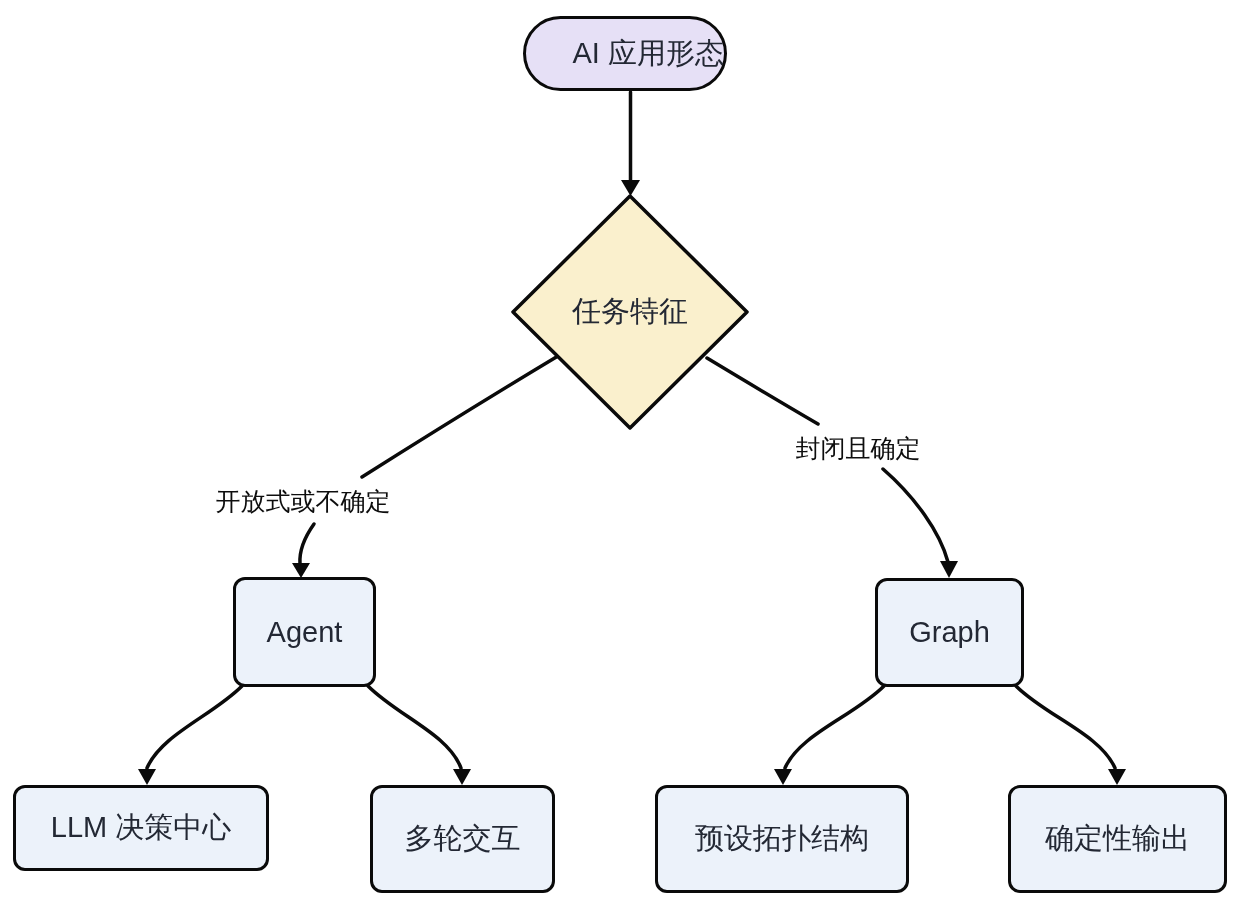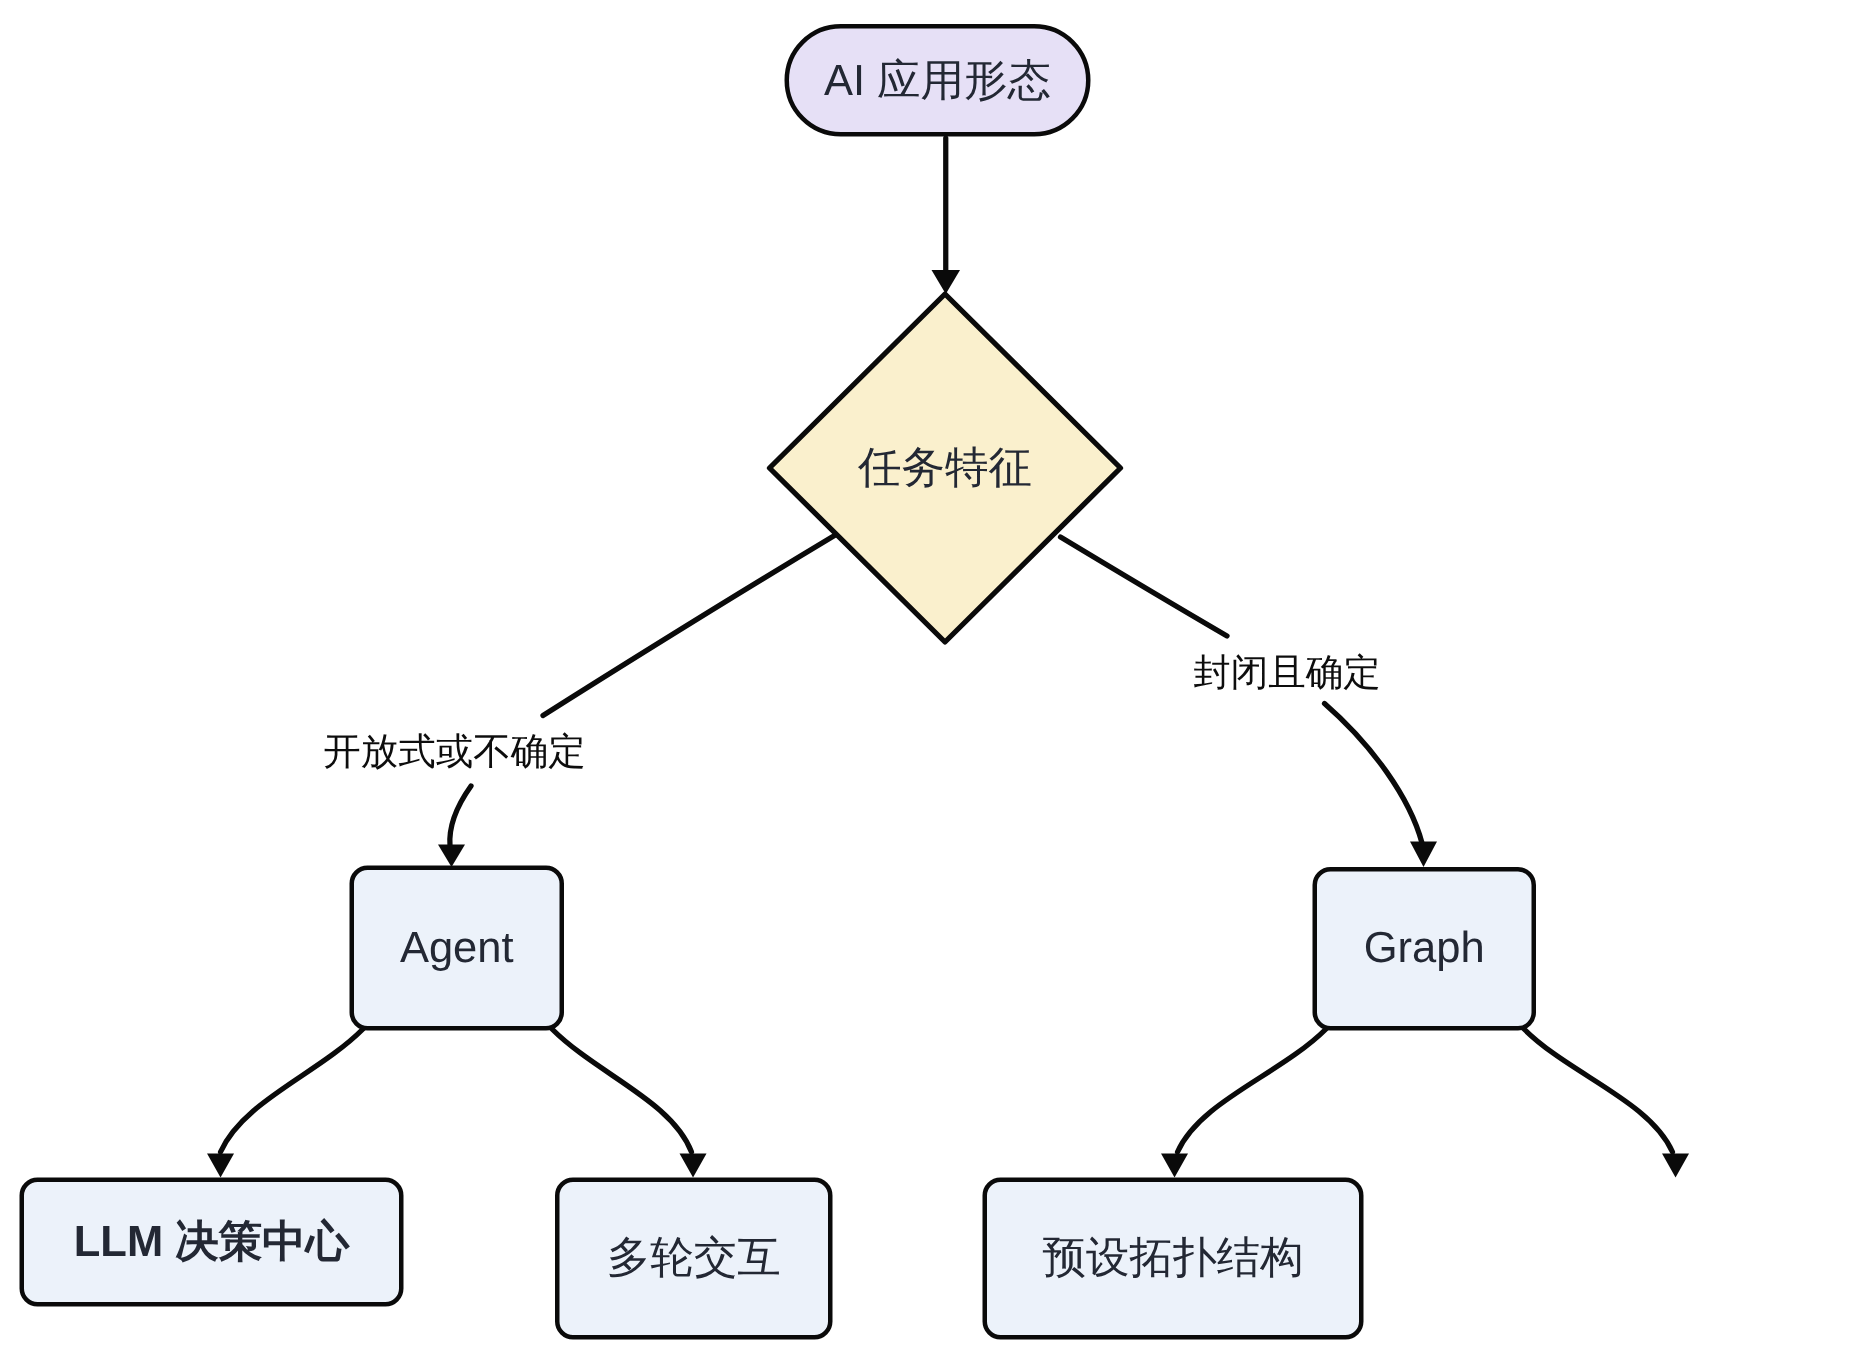--- a/index.html
+++ b/index.html
@@ -44,20 +44,21 @@
     justify-content: center;
     border: 3.5px solid var(--c-line, #0a0a0a);
     color: var(--c-nodetext, #232834);
     font-size: 29px;
     text-align: center;
     white-space: nowrap;
   }
   .node.stadium {
     background: var(--c-stadium, #E6E0F6);
     border-radius: 38px;
+    justify-content: flex-end;
   }
   .node.box {
     background: var(--c-box, #ECF2FA);
     border-radius: 12px;
   }
   .node.diamond-label {
     border: none;
     background: transparent;
   }
   .edge-label {
@@ -115,26 +116,29 @@
   <div class="edge-label" style="left:858px; top:448px;">封闭且确定</div>
 
   <div class="node box" style="left:875px; top:578px; width:149px; height:109px;">
     <span>Graph</span>
   </div>
 
   <div class="node box" style="left:233px; top:577px; width:143px; height:110px;">
     <span>Agent</span>
   </div>
 
-  <div class="node box" style="left:13px; top:785px; width:256px; height:86px;font-weight:bold;">
+  <div class="node box" style="left:13px; top:785px; width:256px; height:86px;">
     <span>LLM 决策中心</span>
   </div>
 
   <div class="node box" style="left:655px; top:785px; width:254px; height:108px;">
     <span>预设拓扑结构</span>
   </div>
 
   <div class="node box" style="left:370px; top:785px; width:185px; height:108px;">
     <span>多轮交互</span>
   </div>
 
+  <div class="node box" style="left:1008px; top:785px; width:219px; height:108px;">
+    <span>确定性输出</span>
+  </div>
 
 </div>
 
 </body></html>

